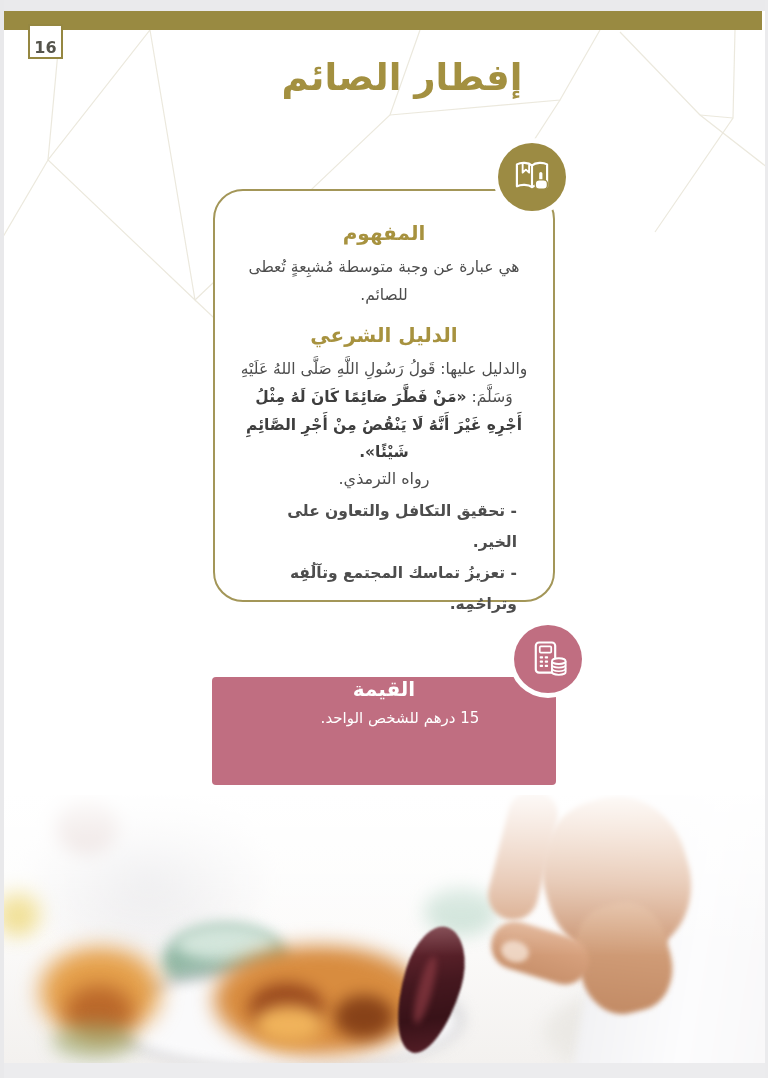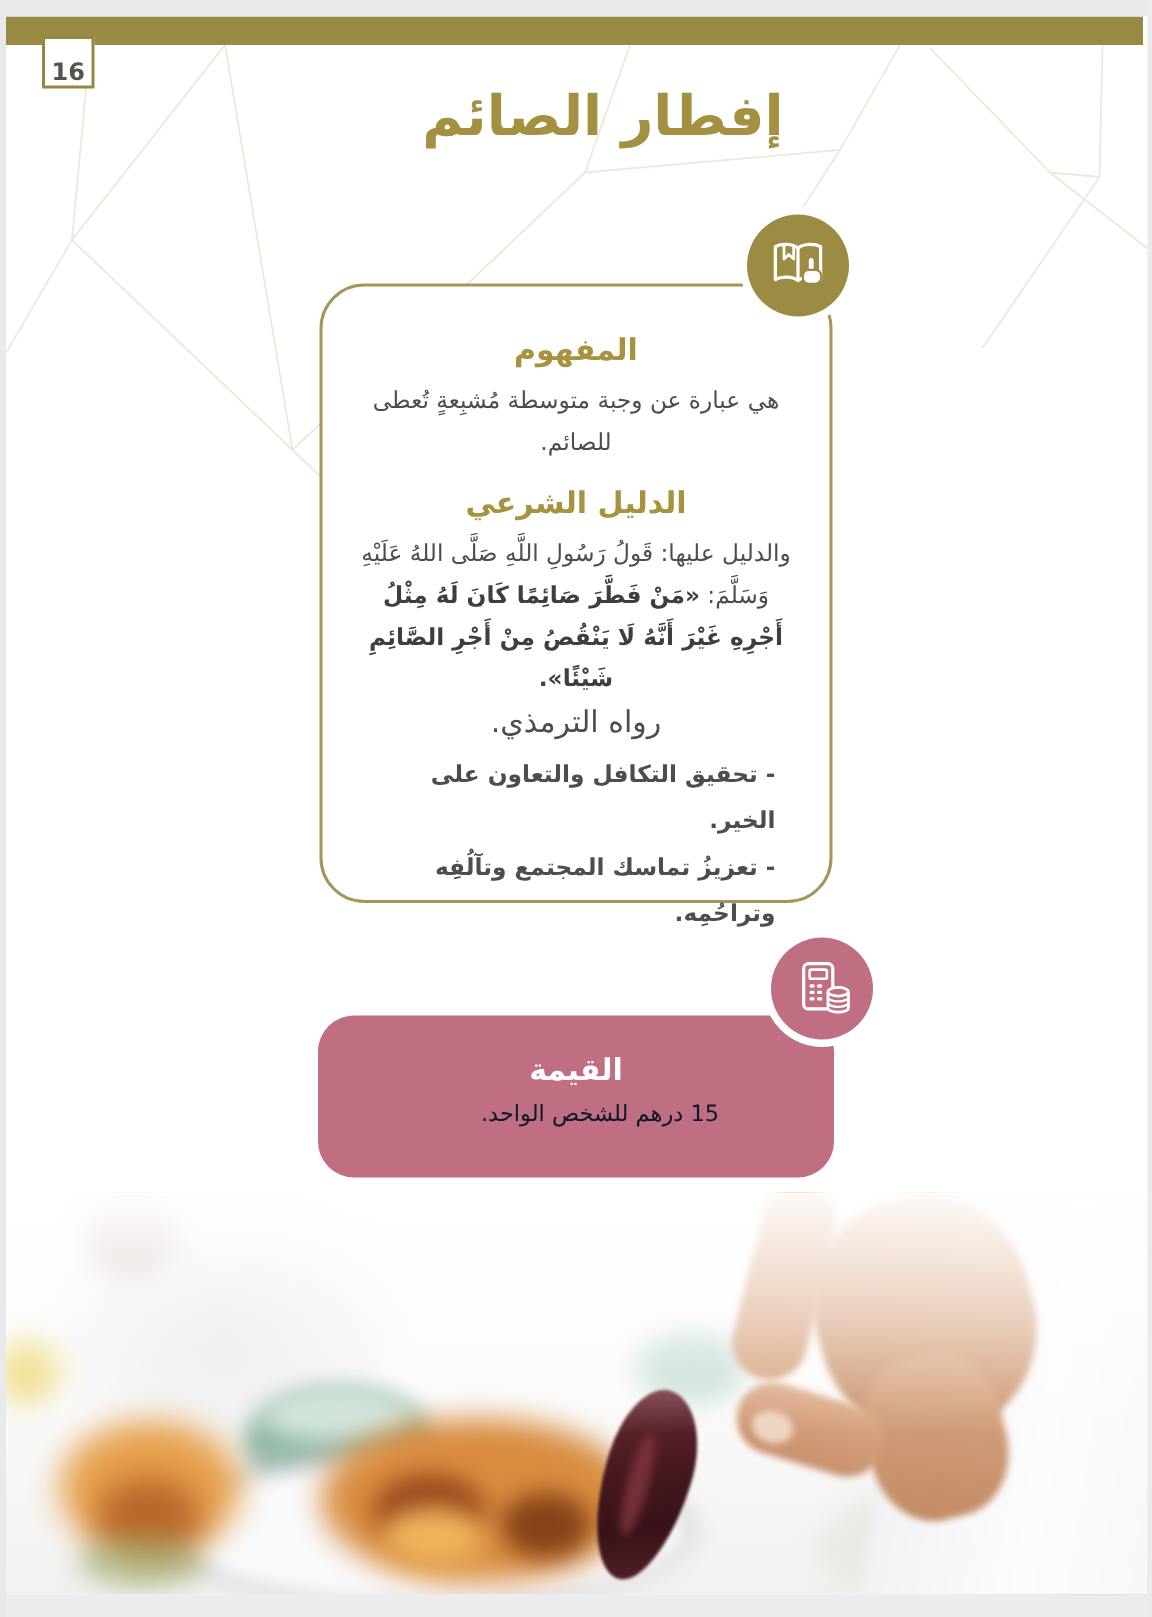--- a/index.html
+++ b/index.html
@@ -25,37 +25,37 @@
   .page-title{ position:absolute; left:0; top:56px; width:768px; text-align:center;
     font-size:37px; font-weight:bold; color:#a39040; letter-spacing:0px; z-index:4;padding-left:36px; }
 
   
   .info-card{ position:absolute; left:213px; top:189px; width:342px; height:413px; background:#ffffff;
     border:2.5px solid #a39658; border-radius:30px; z-index:10; padding:30px 24px 0;
     direction:rtl; text-align:center; }
   .card-h{ color:#a7923f; font-size:20px; font-weight:bold; line-height:1.25; }
   .card-p{ color:#4d4d4d; font-size:15.5px; line-height:1.8; margin-top:8px; }
   .card-p .bold{ font-weight:bold; color:#3e3e3e; }
-  .narrator{ color:#4d4d4d; font-size:20px; margin-top:2px; }
+  .narrator{ color:#4d4d4d; font-size:16px; margin-top:2px; }
   .mt14{ margin-top:13px; }
   .bullets{ margin-top:8px; text-align:right; padding-right:12px; }
   .bullet{ color:#4d4d4d; font-size:15.5px; line-height:2.0;font-weight:bold; }
 
   
   .badge{ position:absolute; border-radius:50%; box-shadow:0 0 0 5px #ffffff; display:flex;
     align-items:center; justify-content:center; z-index:20; }
   .badge.gold{ left:498px; top:143px; width:68px; height:68px; background:#9c8b43; }
   .badge.rose{ left:514px; top:625px; width:68px; height:68px; background:#c06e81; }
   .badge svg{ width:46px; height:46px; display:block; }
 
   
   .value-box{ position:absolute; left:212px; top:677px; width:344px; height:108px; background:#c06e81;
-    border-radius:24px; z-index:10; direction:rtl; text-align:center; padding-top:24px; }
+    border-radius:4px; z-index:10; direction:rtl; text-align:center; }
   .value-h{ color:#ffffff; font-size:20px; font-weight:bold; }
-  .value-p{ color:#0f172a; font-size:15px; margin-top:8px;margin-left:32px; }
+  .value-p{ color:#ffffff; font-size:15px; margin-top:8px;margin-left:32px; }
 
   
   .photo{ position:absolute; left:4px; top:795px; width:761px; height:268px; overflow:hidden;
     background:linear-gradient(180deg,#fdfdfd 0%,#fbfaf9 55%,#f3f1ef 100%); z-index:30; }
   .blob{ position:absolute; border-radius:50%; }
   .b-person{ left:20px; top:-10px; width:250px; height:190px; background:radial-gradient(closest-side,#e4e3e6,rgba(255,255,255,0)); filter:blur(8px); }
   .b-face{ left:52px; top:2px; width:62px; height:56px; background:#c7a6a0; opacity:.65; filter:blur(9px); }
   .b-bowl{ left:158px; top:128px; width:128px; height:78px; background:#93b9a6; filter:blur(7px); }
   .b-bowl-in{ left:172px; top:132px; width:100px; height:34px; background:#cfe3d8; filter:blur(7px); }
   .b-teal{ left:420px; top:92px; width:74px; height:48px; background:#bdd9cb; opacity:.85; filter:blur(9px); }

